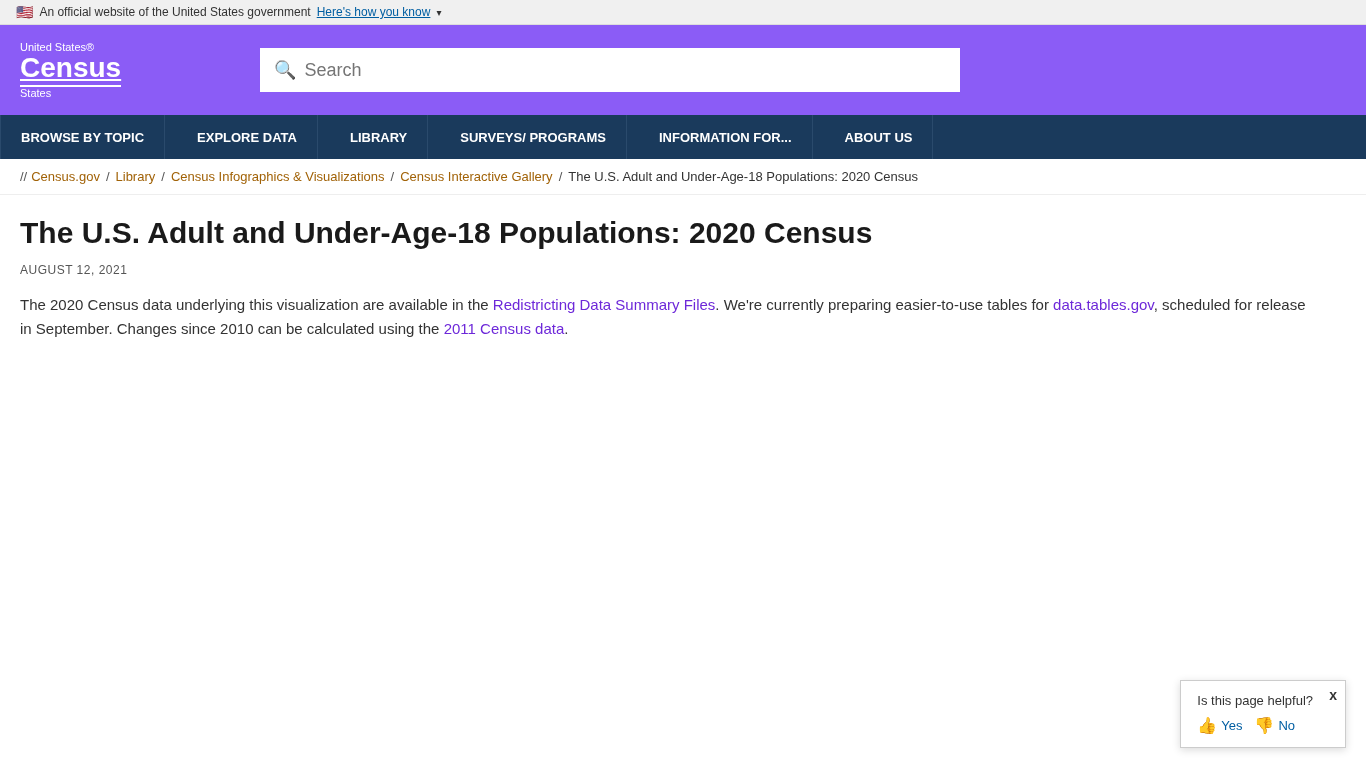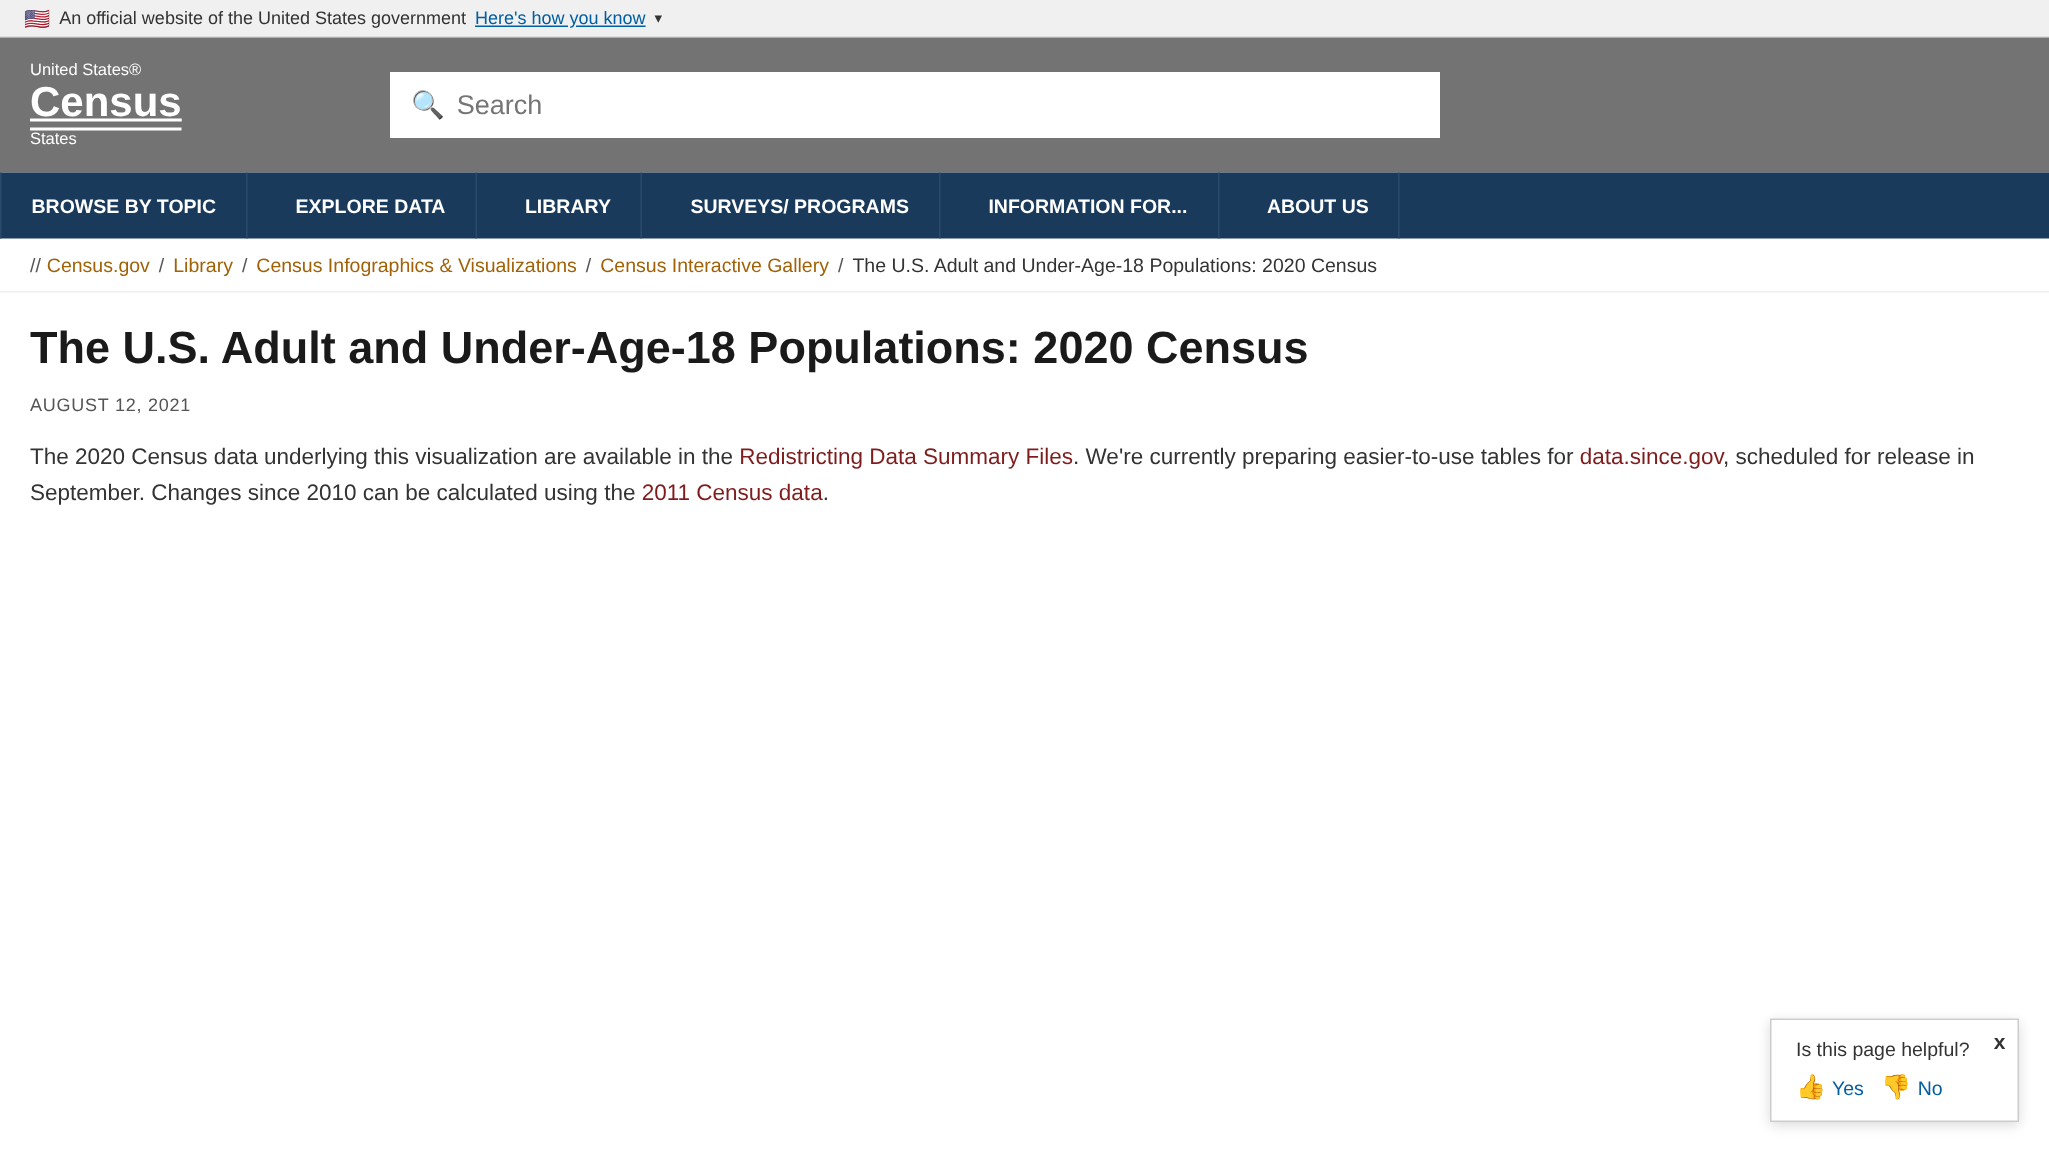--- a/index.html
+++ b/index.html
@@ -15,21 +15,21 @@
       font-size: 12px;
       color: #333;
       border-bottom: 1px solid #ddd;
     }
     .gov-banner .flag { font-size: 14px; }
     .gov-banner a { color: #005ea2; text-decoration: underline; cursor: pointer; }
     .gov-banner .chevron { font-size: 10px; }
 
     
     .site-header {
-      background: #737373;
+      background: #8b5cf6;
       display: flex;
       align-items: center;
       padding: 0 20px;
       height: 90px;
     }
     .logo-area {
       display: flex;
       align-items: center;
       min-width: 220px;
     }
@@ -117,21 +117,21 @@
       text-transform: uppercase;
       margin-bottom: 16px;
       letter-spacing: 0.5px;
     }
     .page-description {
       font-size: 15px;
       line-height: 1.6;
       color: #333;
       max-width: 1300px;
     }
-    .page-description a { color: #7f1d1d; text-decoration: none; }
+    .page-description a { color: #6d28d9; text-decoration: none; }
 
     
     .feedback-widget {
       position: fixed;
       bottom: 20px;
       right: 20px;
       background: #fff;
       border: 1px solid #ccc;
       padding: 12px 16px;
       font-size: 13px;
@@ -211,21 +211,21 @@
   <span class="sep">/</span>
   <a>Census Interactive Gallery</a>
   <span class="sep">/</span>
   <span class="current">The U.S. Adult and Under-Age-18 Populations: 2020 Census</span>
 </nav>
 
 <main class="main-content">
   <h1 class="page-title">The U.S. Adult and Under-Age-18 Populations: 2020 Census</h1>
   <div class="page-date">AUGUST 12, 2021</div>
   <p class="page-description">
-    <span>The 2020 Census data underlying this visualization are available in the </span><a>Redistricting Data Summary Files</a><span>. We're currently preparing easier-to-use tables for </span><a>data.since.gov</a><span>, scheduled for release in September. Changes since 2010 can be calculated using the </span><a>2011 Census data</a><span>.</span>
+    <span>The 2020 Census data underlying this visualization are available in the </span><a>Redistricting Data Summary Files</a><span>. We're currently preparing easier-to-use tables for </span><a>data.tables.gov</a><span>, scheduled for release in September. Changes since 2010 can be calculated using the </span><a>2011 Census data</a><span>.</span>
   </p>
 </main>
 
 <div class="feedback-widget">
   <span class="close-btn">x</span>
   <div class="question">Is this page helpful?</div>
   <div class="feedback-buttons">
     <button class="feedback-btn">
       <span class="thumb-icon">👍</span>
       <span>Yes</span>

